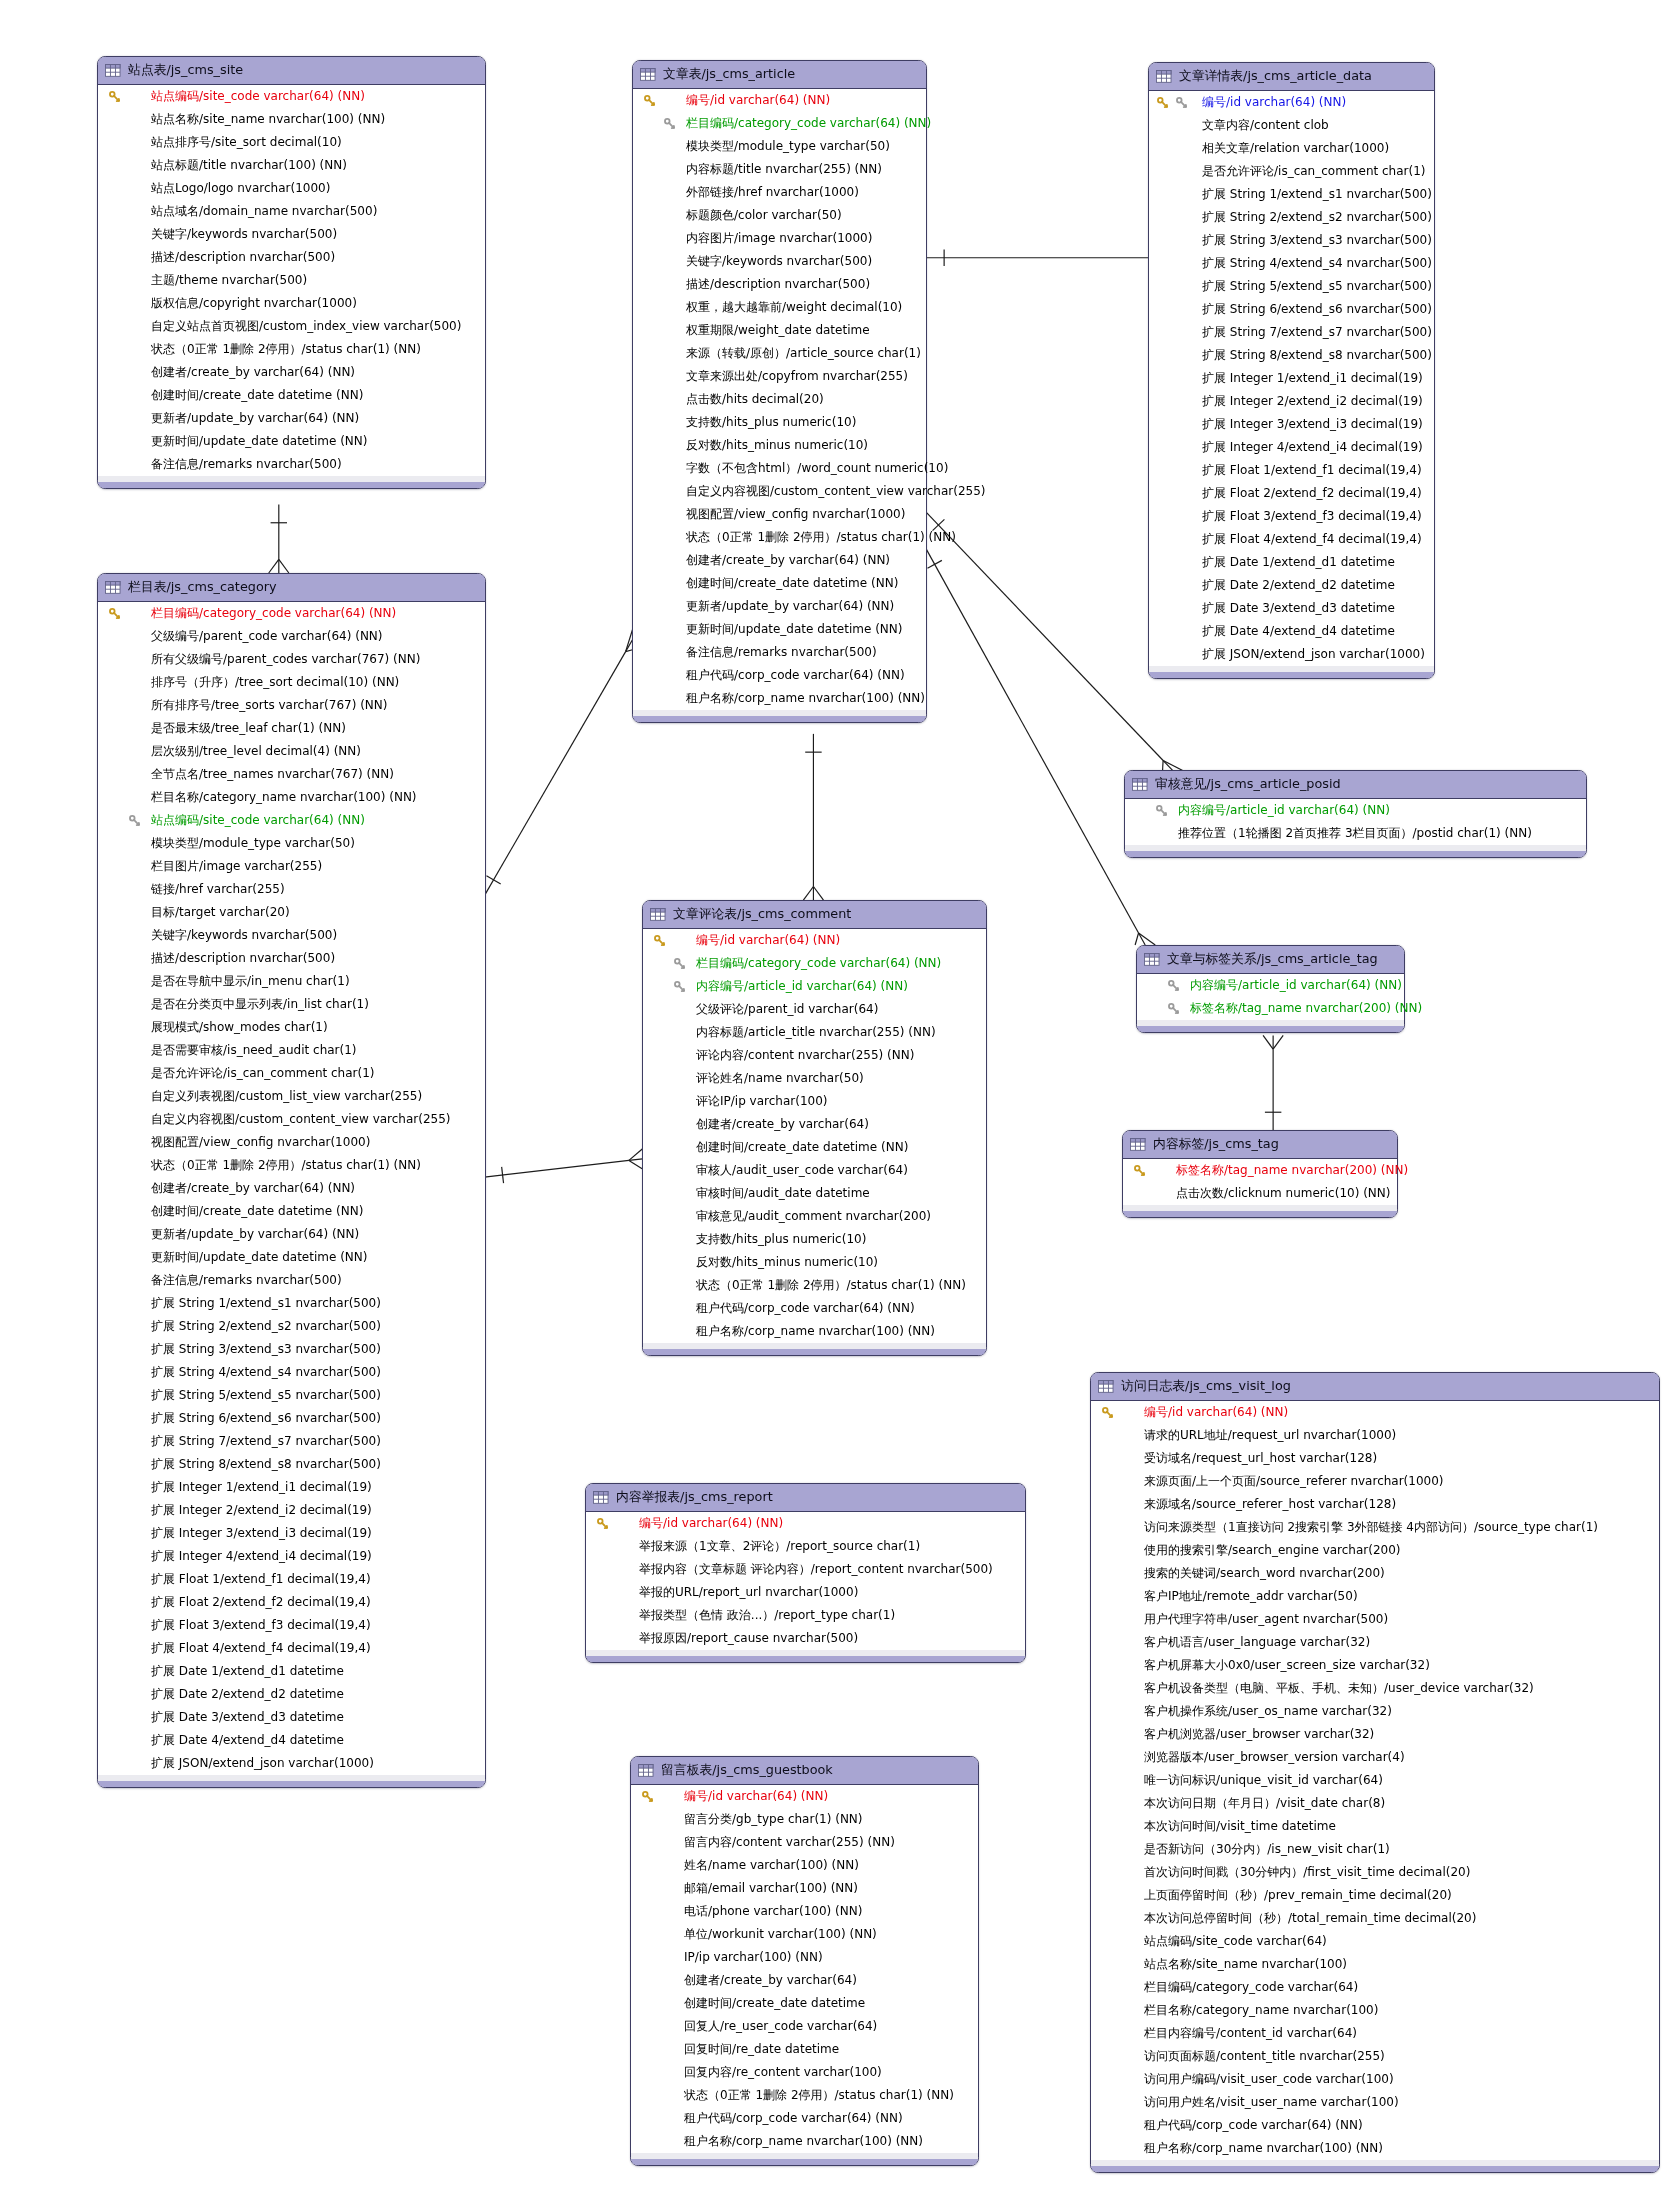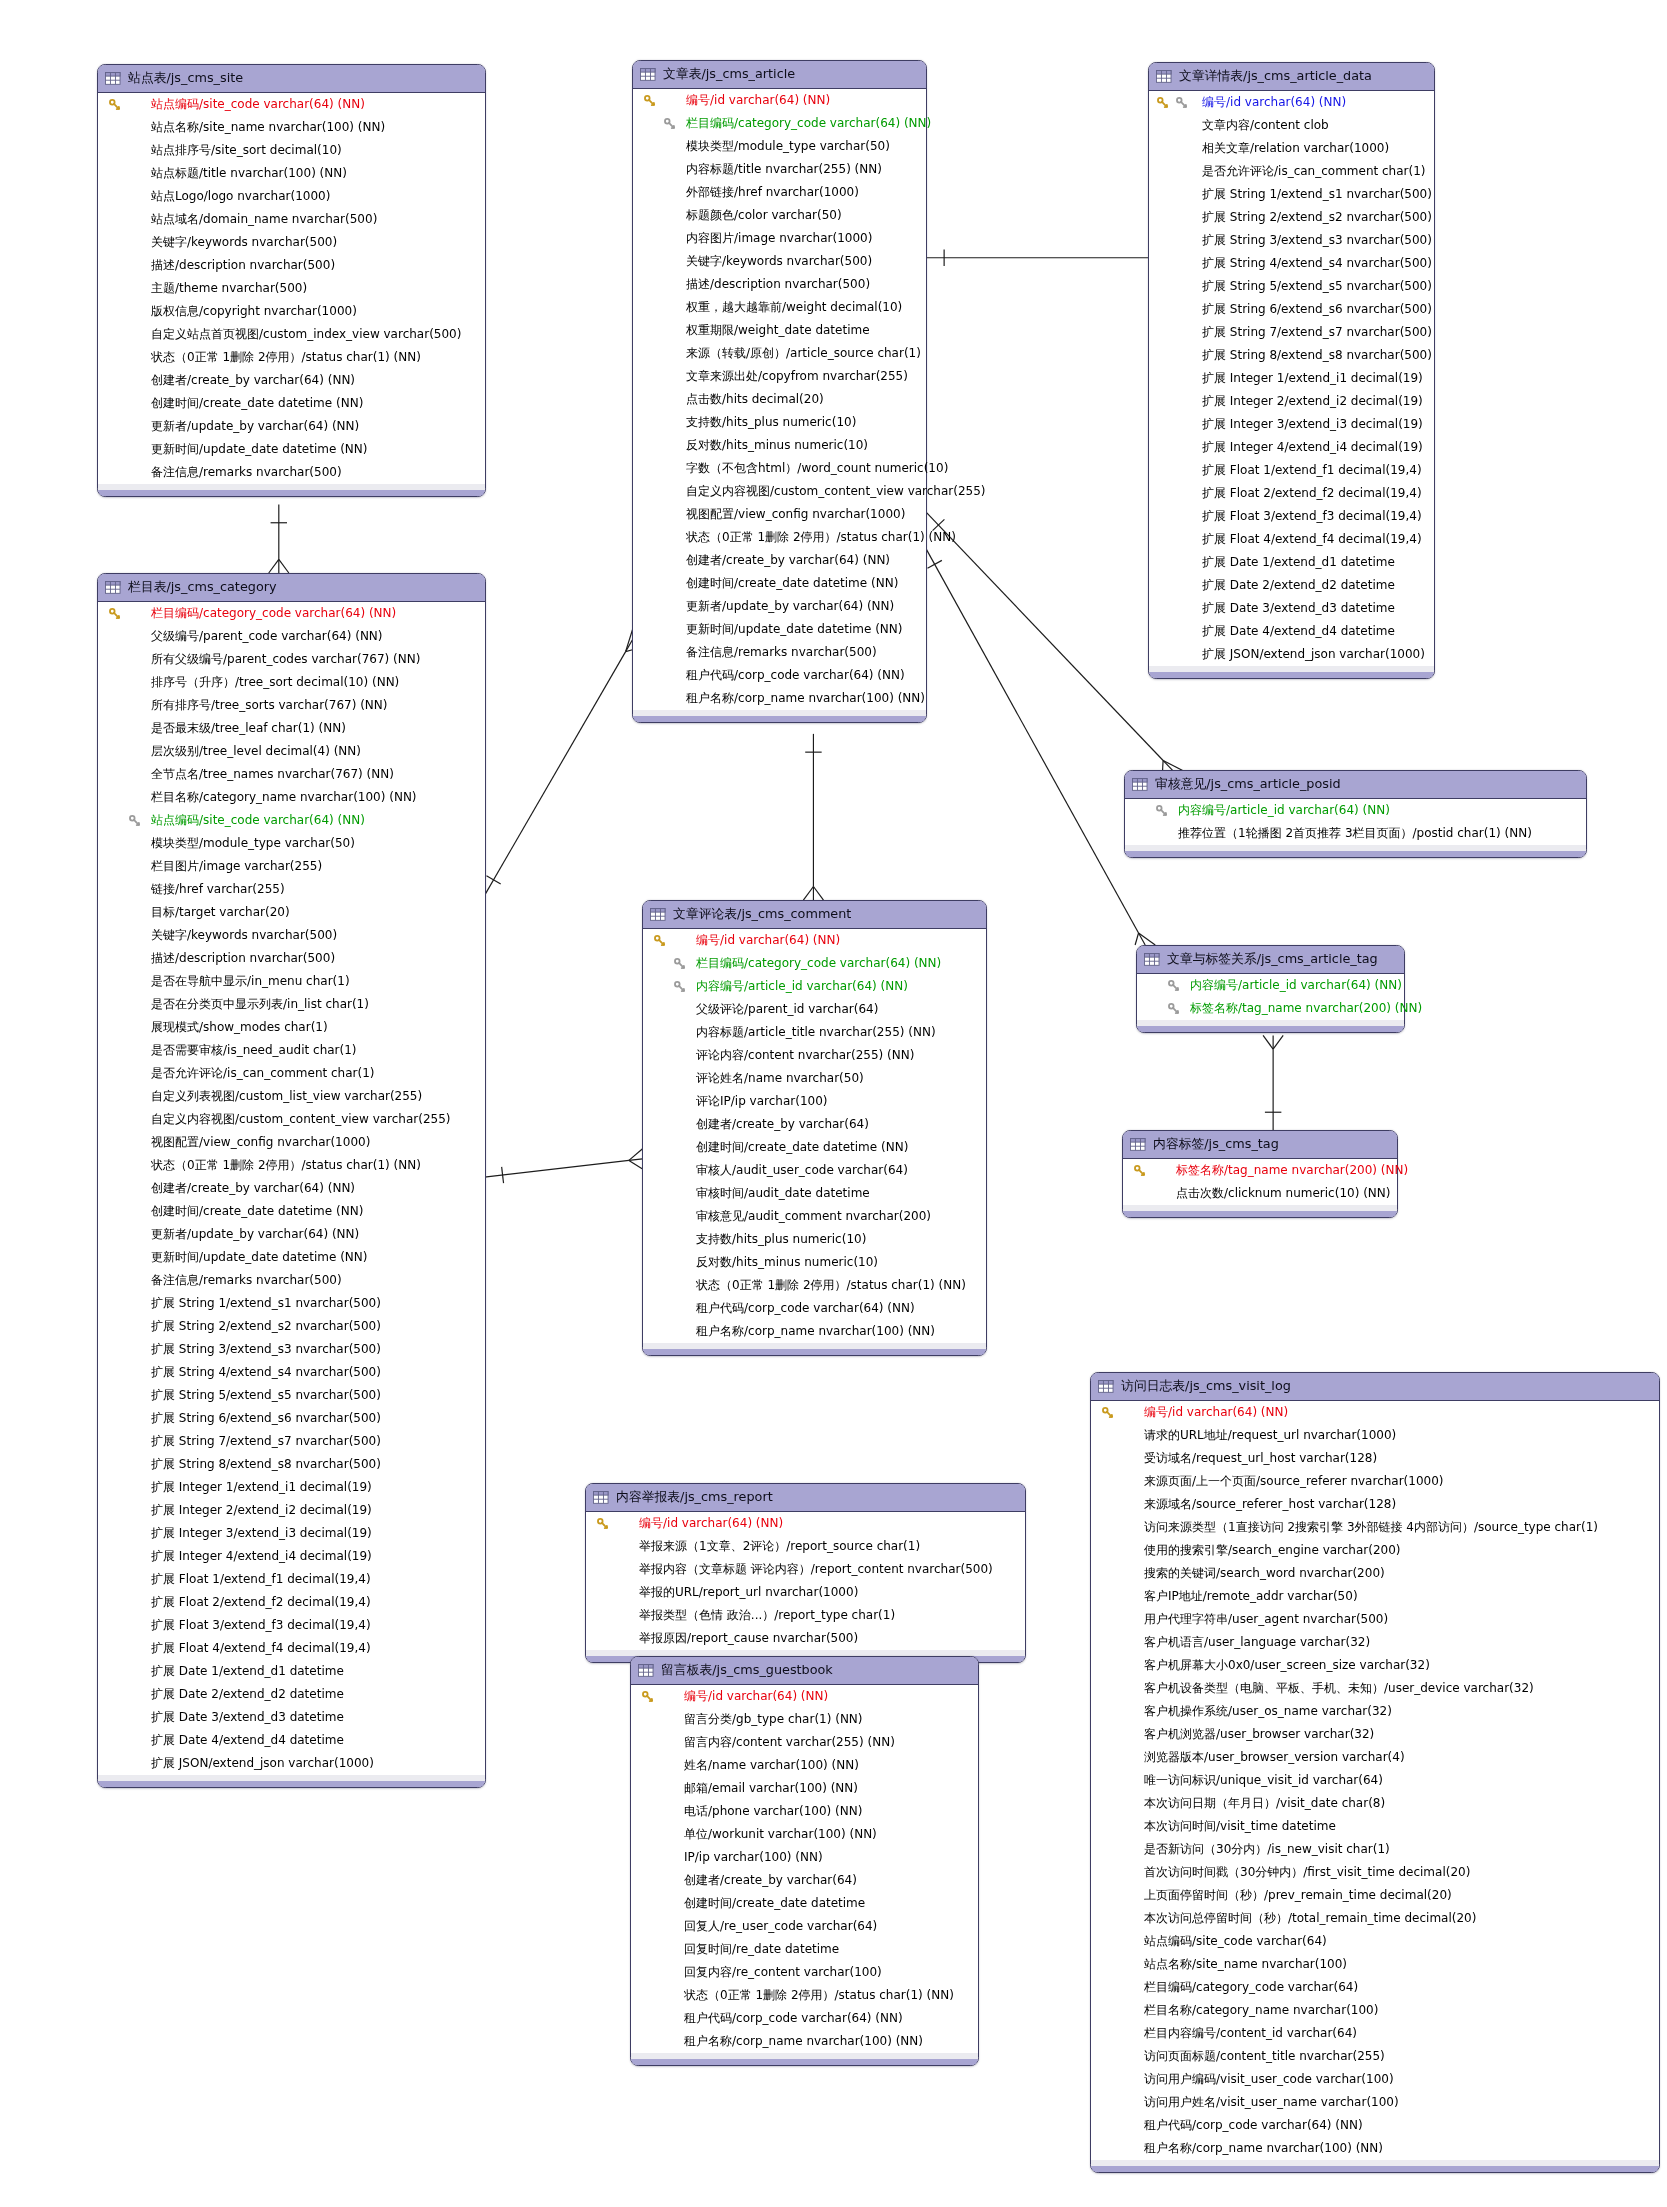--- a/index.html
+++ b/index.html
@@ -98,21 +98,21 @@
         <line x1="1014.8026391879931" y1="621.8575042481503" x2="1030.554560146162" y2="613.1467645477804" stroke="#1c1c1c" stroke-width="1.3"></line>
       </g>
       <g>
         <line x1="1393" y1="1237" x2="1393" y2="1148" stroke="#1c1c1c" stroke-width="1.3"></line>
         <line x1="1393" y1="1148" x2="1382" y2="1133" stroke="#1c1c1c" stroke-width="1.3"></line>
         <line x1="1393" y1="1148" x2="1393" y2="1133" stroke="#1c1c1c" stroke-width="1.3"></line>
         <line x1="1393" y1="1148" x2="1404" y2="1133" stroke="#1c1c1c" stroke-width="1.3"></line>
         <line x1="1402" y1="1217" x2="1384" y2="1217" stroke="#1c1c1c" stroke-width="1.3"></line>
       </g>
     </svg>
-<div class="etable" style="left: 97px; top: 64px; width: 387px;">
+<div class="etable" style="left: 97px; top: 56px; width: 387px;">
       <div class="thead">
         <svg width="15.5" height="12.8" viewBox="0 0 17 14">
           <rect x="0.5" y="0.5" width="16" height="13" fill="#ffffff" stroke="#63638a"></rect>
           <rect x="0.5" y="0.5" width="16" height="4" fill="#9a97c6" stroke="#63638a"></rect>
           <line x1="6" y1="0.5" x2="6" y2="13.5" stroke="#63638a"></line>
           <line x1="11.5" y1="0.5" x2="11.5" y2="13.5" stroke="#63638a"></line>
           <line x1="0.5" y1="9" x2="16.5" y2="9" stroke="#63638a"></line>
         </svg>
         <span class="ttitle">站点表/js_cms_site</span>
       </div>
@@ -803,21 +803,21 @@
         </div>
         <div class="frow">
           <span class="ftext">举报类型（色情 政治...）/report_type char(1)</span>
         </div>
         <div class="frow">
           <span class="ftext">举报原因/report_cause nvarchar(500)</span>
         </div>
       </div>
       <div class="tfoot"></div>
     </div>
-    <div class="etable" style="left: 630px; top: 1656px; width: 347px;">
+    <div class="etable" style="left: 630px; top: 1756px; width: 347px;">
       <div class="thead">
         <svg width="15.5" height="12.8" viewBox="0 0 17 14">
           <rect x="0.5" y="0.5" width="16" height="13" fill="#ffffff" stroke="#63638a"></rect>
           <rect x="0.5" y="0.5" width="16" height="4" fill="#9a97c6" stroke="#63638a"></rect>
           <line x1="6" y1="0.5" x2="6" y2="13.5" stroke="#63638a"></line>
           <line x1="11.5" y1="0.5" x2="11.5" y2="13.5" stroke="#63638a"></line>
           <line x1="0.5" y1="9" x2="16.5" y2="9" stroke="#63638a"></line>
         </svg>
         <span class="ttitle">留言板表/js_cms_guestbook</span>
       </div>

